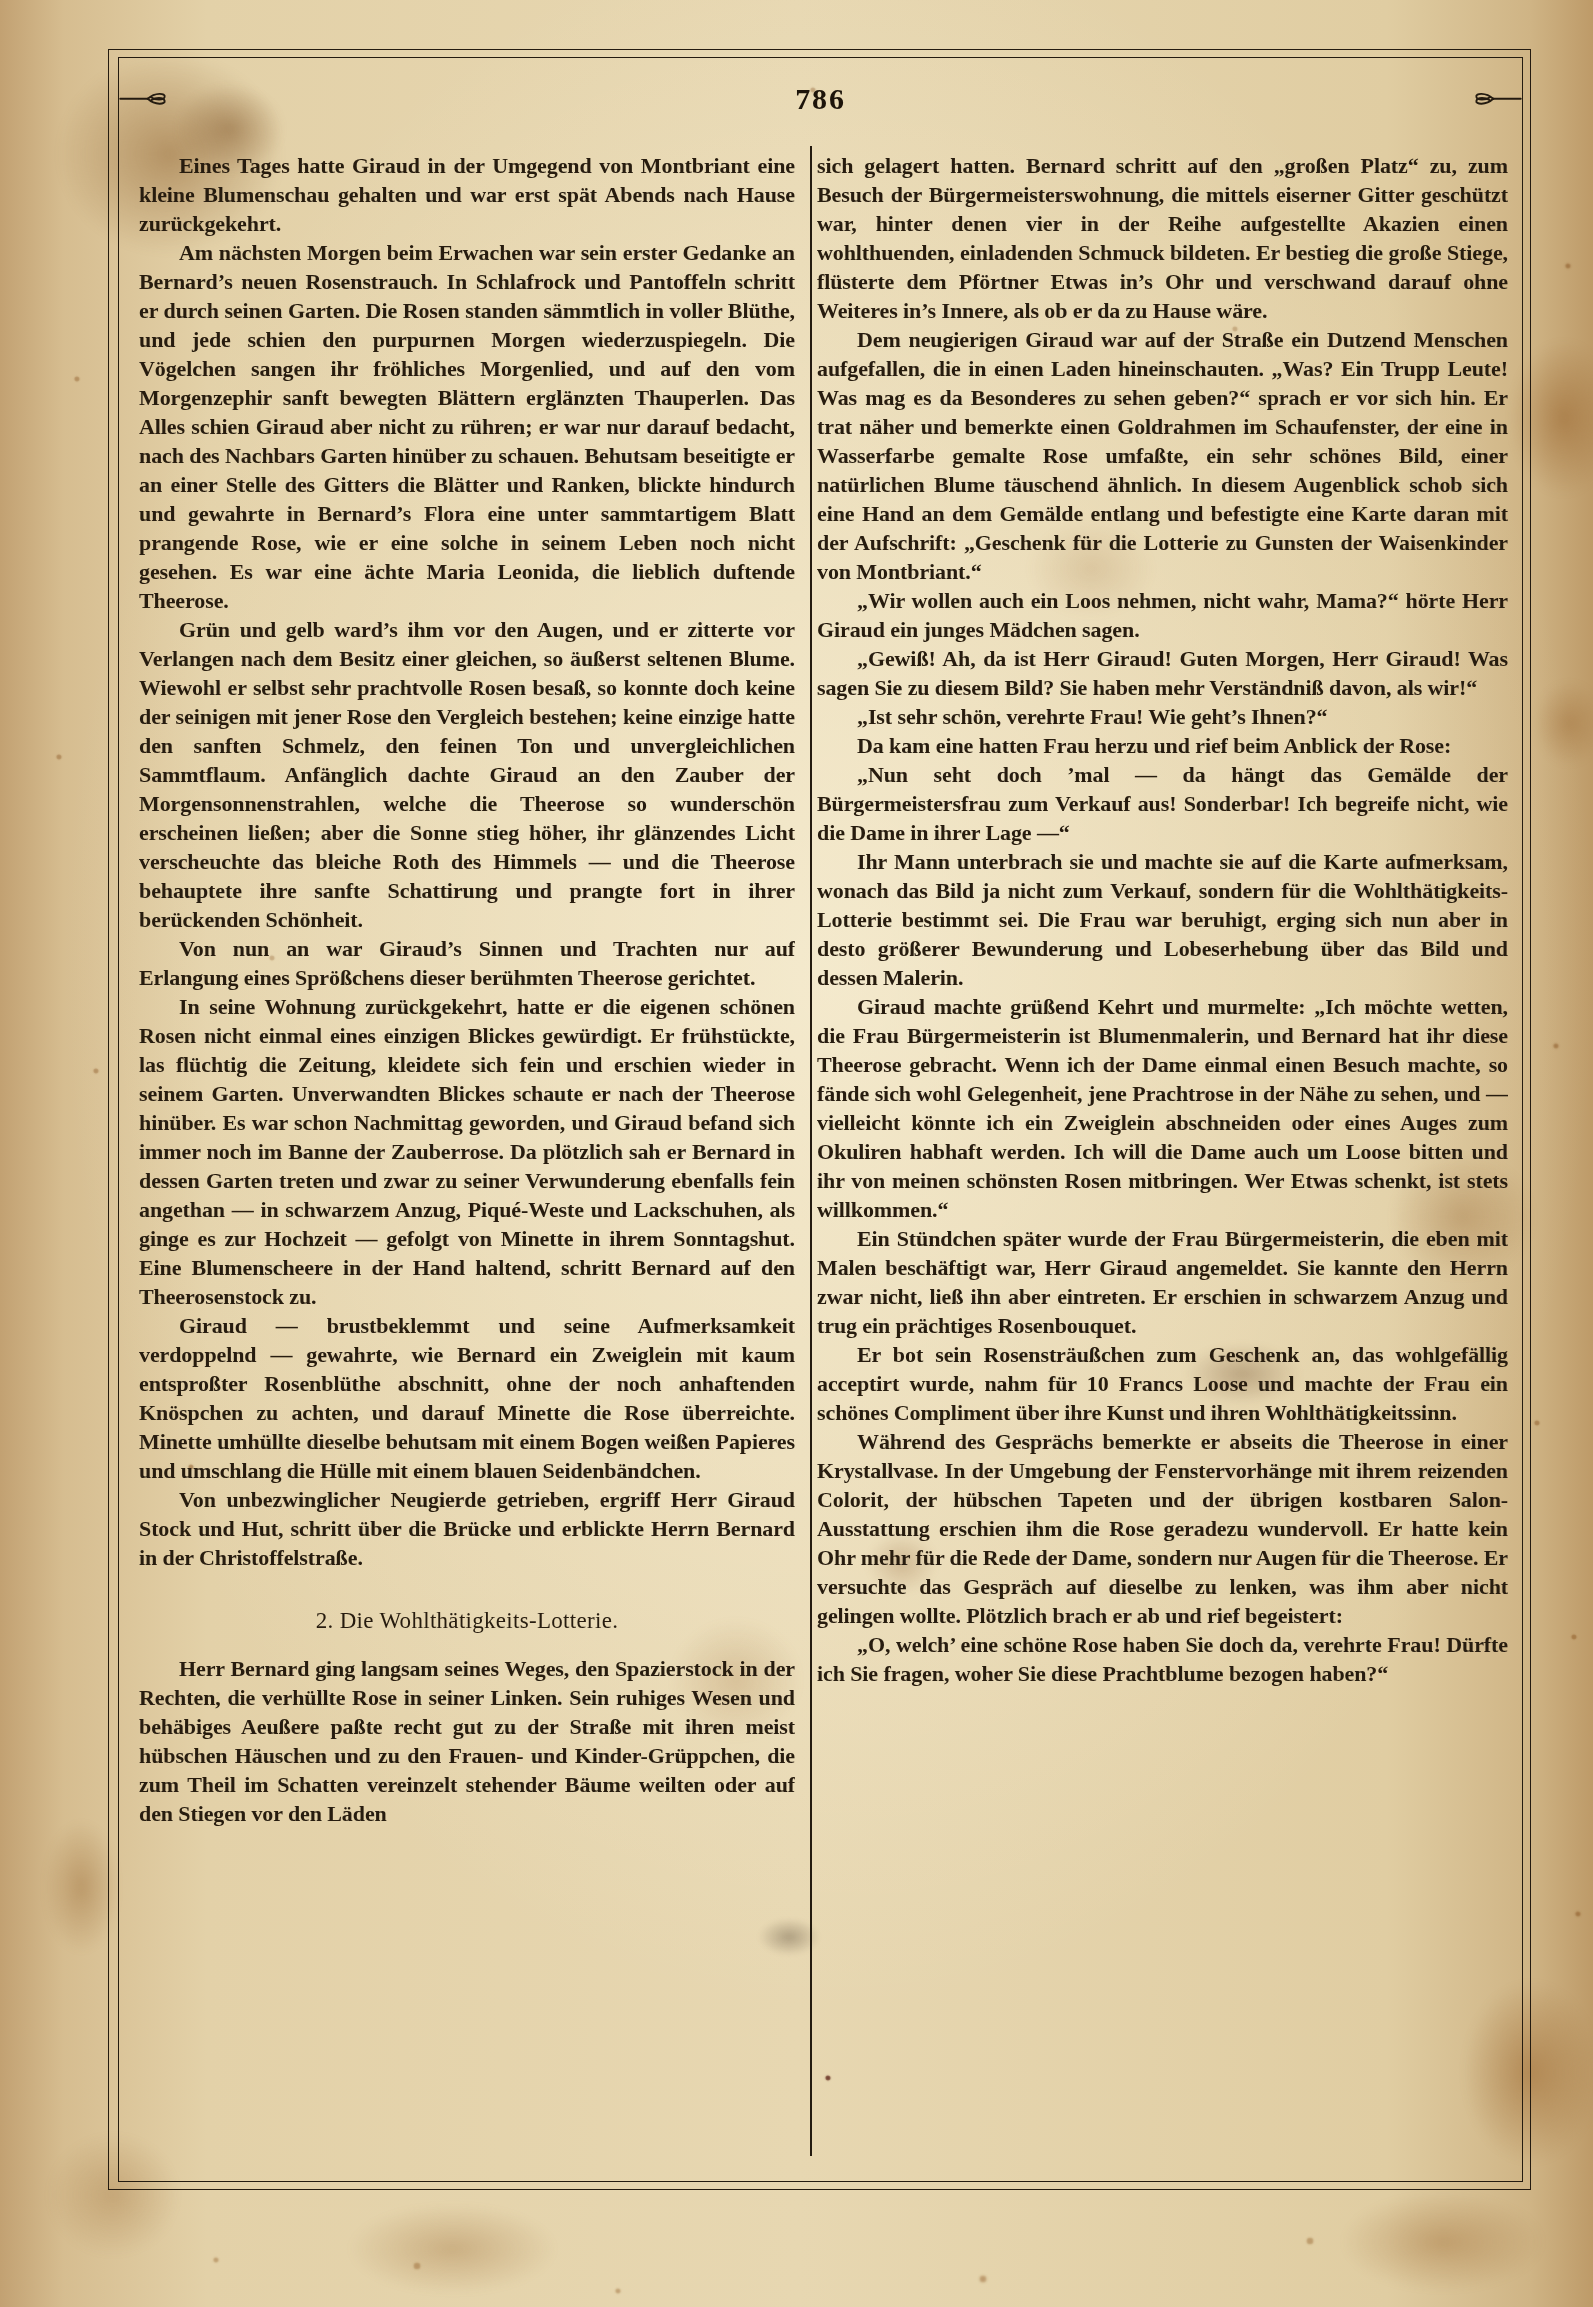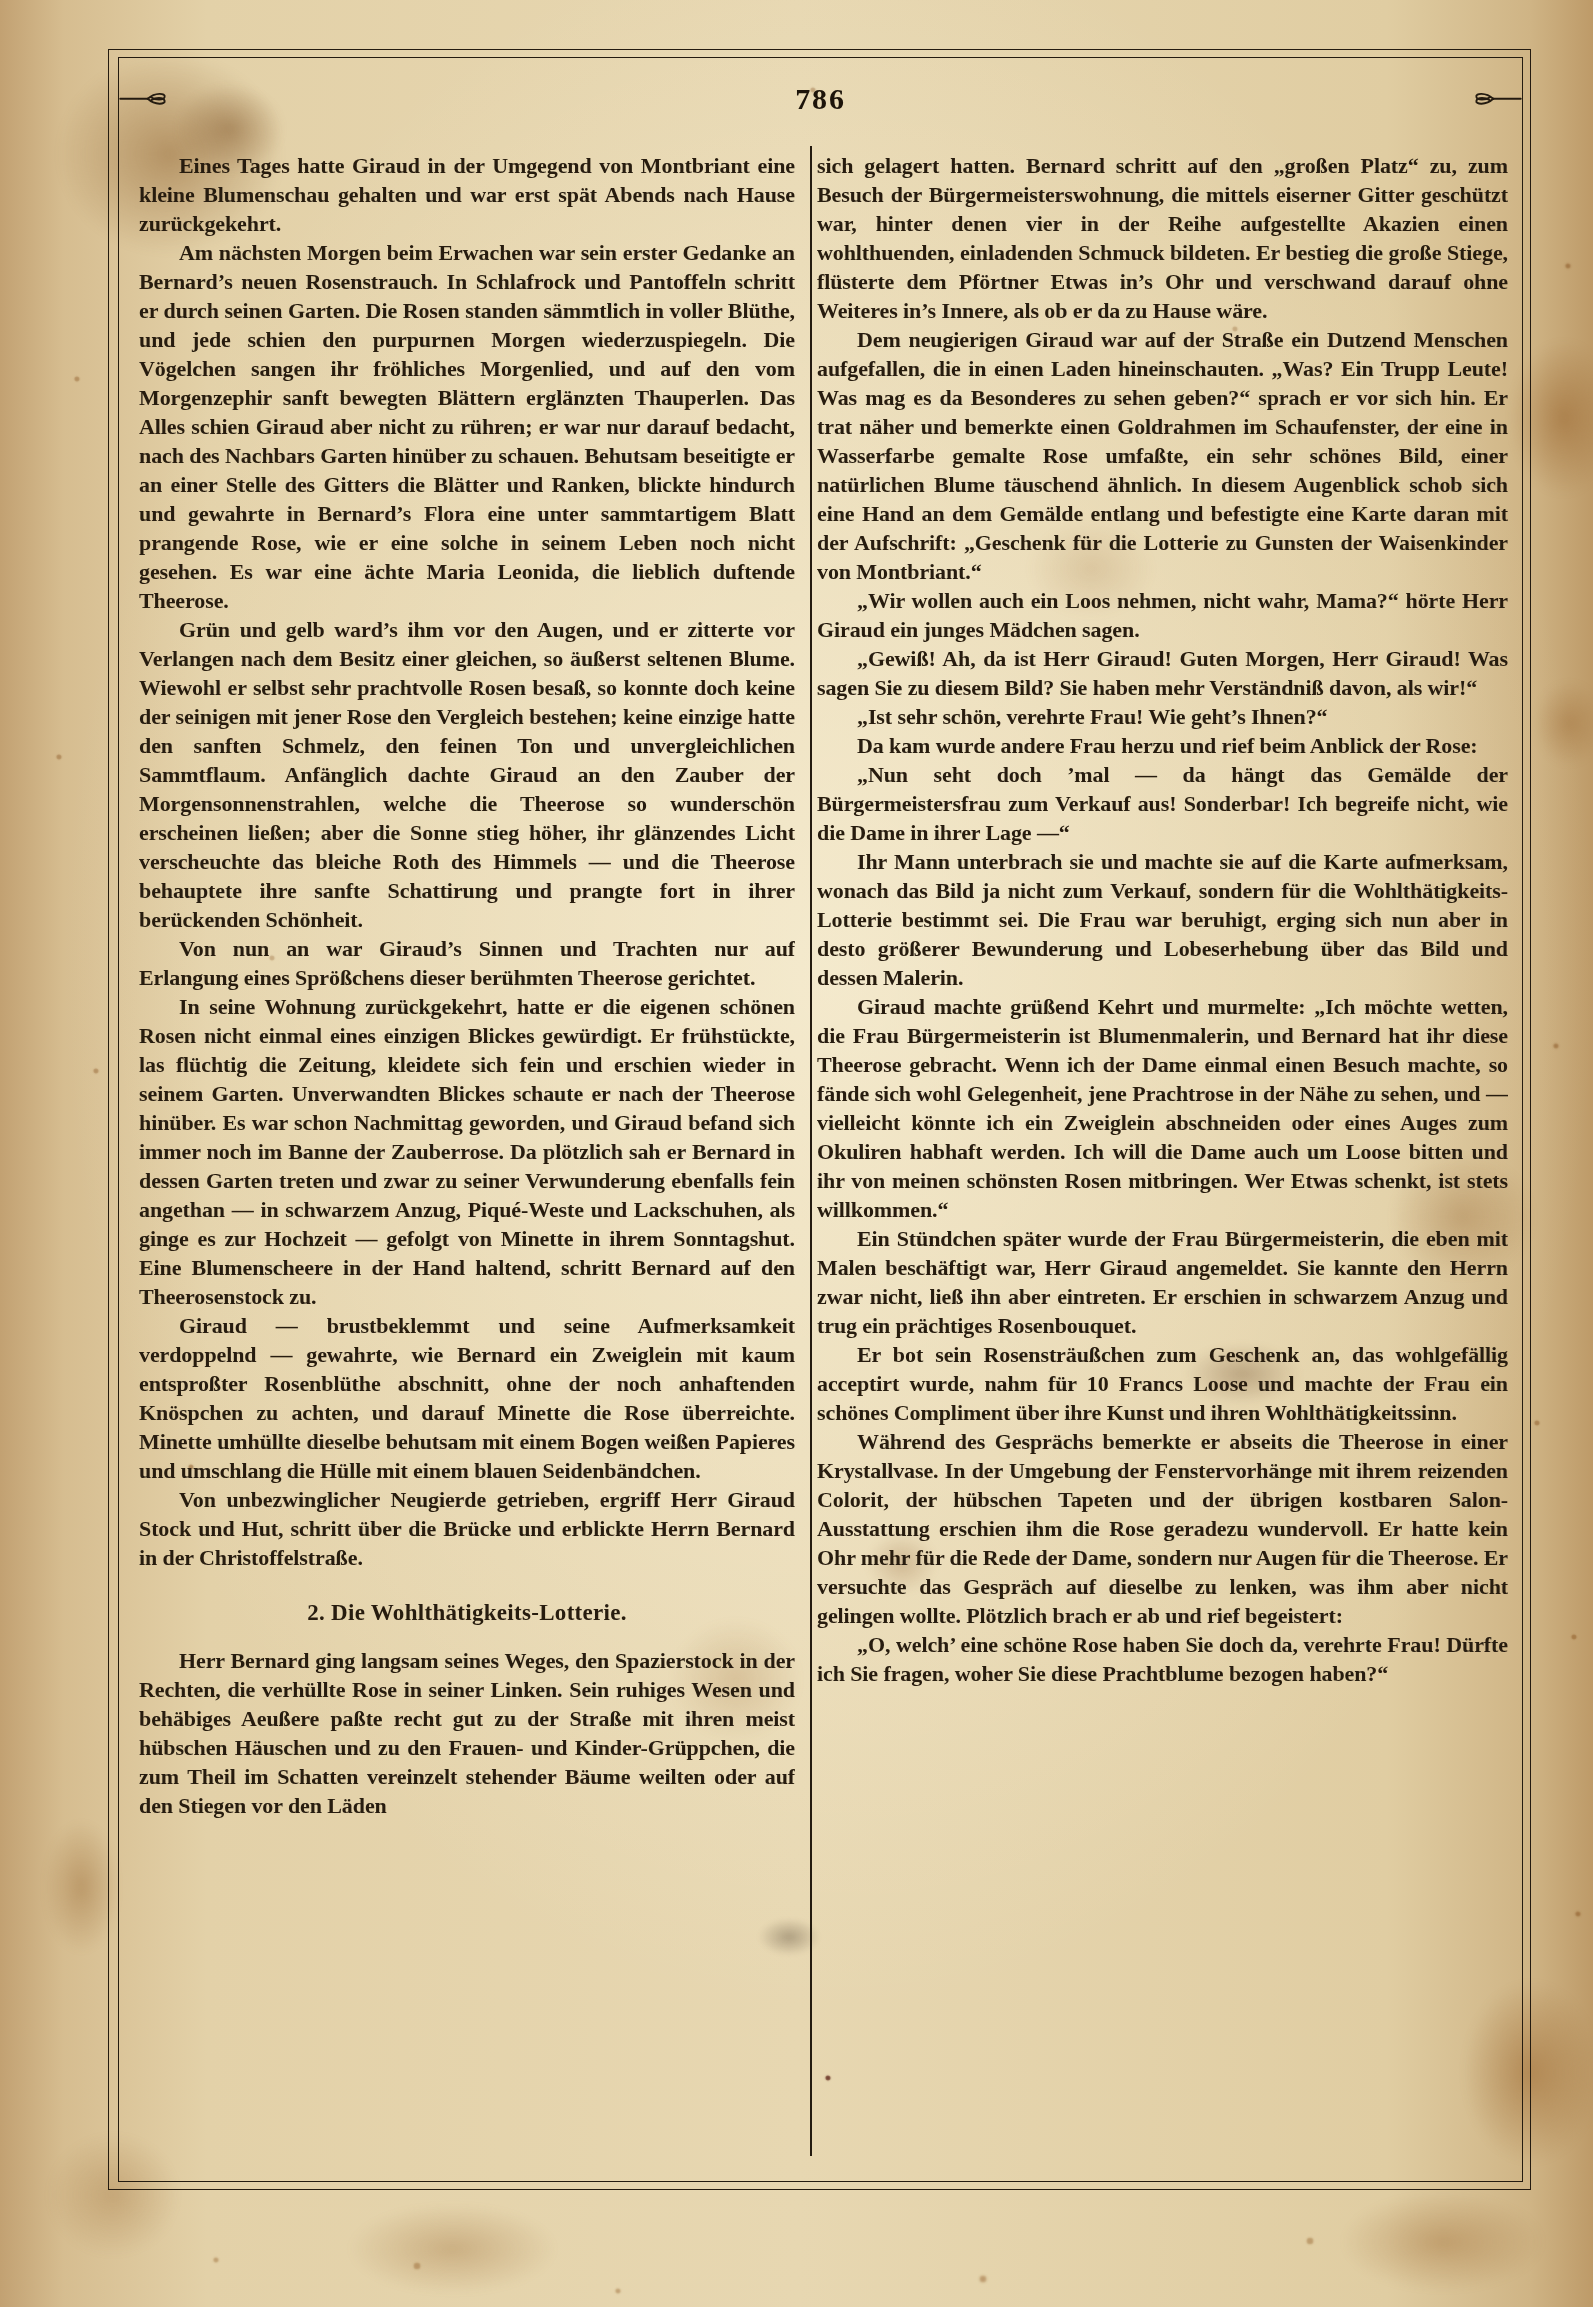--- a/index.html
+++ b/index.html
@@ -52,21 +52,21 @@
   .orn path{stroke:#241b10;stroke-width:3;fill:none;stroke-linecap:round;}
   .orn.flip{transform:scaleX(-1);}
   
   .coldivider{position:absolute;top:88px;bottom:25px;left:691px;width:1.9px;background:#241b10;}
   .columns{position:absolute;left:20px;right:14px;top:93px;bottom:30px;
     display:grid;grid-template-columns:656px 1fr;column-gap:22px;}
   .col{overflow:hidden;text-align:justify;font-size:22px;line-height:29px;font-weight:bold;
     letter-spacing:-0.1px;color:#271c0f;}
   .col p{margin:0;text-indent:40px;}
   .col p.noindent{text-indent:0;}
-  .col h2.sechead{margin:26px 0 19px;text-align:center;font-size:23px;font-weight:bold;text-indent:0;letter-spacing:0.3px;}
+  .col h2.sechead{margin:34px 0 19px;text-align:center;font-size:23px;font-weight:normal;text-indent:0;letter-spacing:0.3px;}
 </style>
 </head>
 <body>
 
 <div class="page">
   <div class="stain s1"></div>
   <div class="stain s2"></div>
   <div class="stain s3"></div>
   <div class="stain s4"></div>
   <div class="stain s5"></div>
@@ -113,21 +113,21 @@
           <p class="">Von unbezwinglicher Neugierde getrieben, ergriff Herr Giraud Stock und Hut, schritt über die Brücke und erblickte Herrn Bernard in der Christoffelstraße.</p>
           <h2 class="sechead">2. Die Wohlthätigkeits-Lotterie.</h2>
           <p class="">Herr Bernard ging langsam seines Weges, den Spazierstock in der Rechten, die verhüllte Rose in seiner Linken. Sein ruhiges Wesen und behäbiges Aeußere paßte recht gut zu der Straße mit ihren meist hübschen Häuschen und zu den Frauen- und Kinder-Grüppchen, die zum Theil im Schatten vereinzelt stehender Bäume weilten oder auf den Stiegen vor den Läden</p>
         </div>
       <div class="col">
           <p class="noindent">sich gelagert hatten. Bernard schritt auf den „großen Platz“ zu, zum Besuch der Bürgermeisterswohnung, die mittels eiserner Gitter geschützt war, hinter denen vier in der Reihe aufgestellte Akazien einen wohlthuenden, einladenden Schmuck bildeten. Er bestieg die große Stiege, flüsterte dem Pförtner Etwas in’s Ohr und verschwand darauf ohne Weiteres in’s Innere, als ob er da zu Hause wäre.</p>
           <p class="">Dem neugierigen Giraud war auf der Straße ein Dutzend Menschen aufgefallen, die in einen Laden hineinschauten. „Was? Ein Trupp Leute! Was mag es da Besonderes zu sehen geben?“ sprach er vor sich hin. Er trat näher und bemerkte einen Goldrahmen im Schaufenster, der eine in Wasserfarbe gemalte Rose umfaßte, ein sehr schönes Bild, einer natürlichen Blume täuschend ähnlich. In diesem Augenblick schob sich eine Hand an dem Gemälde entlang und befestigte eine Karte daran mit der Aufschrift: „Geschenk für die Lotterie zu Gunsten der Waisenkinder von Montbriant.“</p>
           <p class="">„Wir wollen auch ein Loos nehmen, nicht wahr, Mama?“ hörte Herr Giraud ein junges Mädchen sagen.</p>
           <p class="">„Gewiß! Ah, da ist Herr Giraud! Guten Morgen, Herr Giraud! Was sagen Sie zu diesem Bild? Sie haben mehr Verständniß davon, als wir!“</p>
           <p class="">„Ist sehr schön, verehrte Frau! Wie geht’s Ihnen?“</p>
-          <p class="">Da kam wurde andere Frau herzu und rief beim Anblick der Rose:</p>
+          <p class="">Da kam eine hatten Frau herzu und rief beim Anblick der Rose:</p>
           <p class="">„Nun seht doch ’mal — da hängt das Gemälde der Bürgermeistersfrau zum Verkauf aus! Sonderbar! Ich begreife nicht, wie die Dame in ihrer Lage —“</p>
           <p class="">Ihr Mann unterbrach sie und machte sie auf die Karte aufmerksam, wonach das Bild ja nicht zum Verkauf, sondern für die Wohlthätigkeits-Lotterie bestimmt sei. Die Frau war beruhigt, erging sich nun aber in desto größerer Bewunderung und Lobeserhebung über das Bild und dessen Malerin.</p>
           <p class="">Giraud machte grüßend Kehrt und murmelte: „Ich möchte wetten, die Frau Bürgermeisterin ist Blumenmalerin, und Bernard hat ihr diese Theerose gebracht. Wenn ich der Dame einmal einen Besuch machte, so fände sich wohl Gelegenheit, jene Prachtrose in der Nähe zu sehen, und — vielleicht könnte ich ein Zweiglein abschneiden oder eines Auges zum Okuliren habhaft werden. Ich will die Dame auch um Loose bitten und ihr von meinen schönsten Rosen mitbringen. Wer Etwas schenkt, ist stets willkommen.“</p>
           <p class="">Ein Stündchen später wurde der Frau Bürgermeisterin, die eben mit Malen beschäftigt war, Herr Giraud angemeldet. Sie kannte den Herrn zwar nicht, ließ ihn aber eintreten. Er erschien in schwarzem Anzug und trug ein prächtiges Rosenbouquet.</p>
           <p class="">Er bot sein Rosensträußchen zum Geschenk an, das wohlgefällig acceptirt wurde, nahm für 10 Francs Loose und machte der Frau ein schönes Compliment über ihre Kunst und ihren Wohlthätigkeitssinn.</p>
           <p class="">Während des Gesprächs bemerkte er abseits die Theerose in einer Krystallvase. In der Umgebung der Fenstervorhänge mit ihrem reizenden Colorit, der hübschen Tapeten und der übrigen kostbaren Salon-Ausstattung erschien ihm die Rose geradezu wundervoll. Er hatte kein Ohr mehr für die Rede der Dame, sondern nur Augen für die Theerose. Er versuchte das Gespräch auf dieselbe zu lenken, was ihm aber nicht gelingen wollte. Plötzlich brach er ab und rief begeistert:</p>
           <p class="">„O, welch’ eine schöne Rose haben Sie doch da, verehrte Frau! Dürfte ich Sie fragen, woher Sie diese Prachtblume bezogen haben?“</p>
         </div>
     </section>
 

